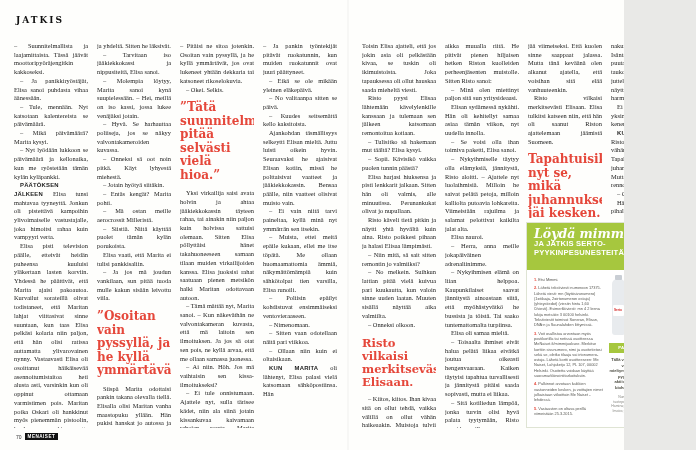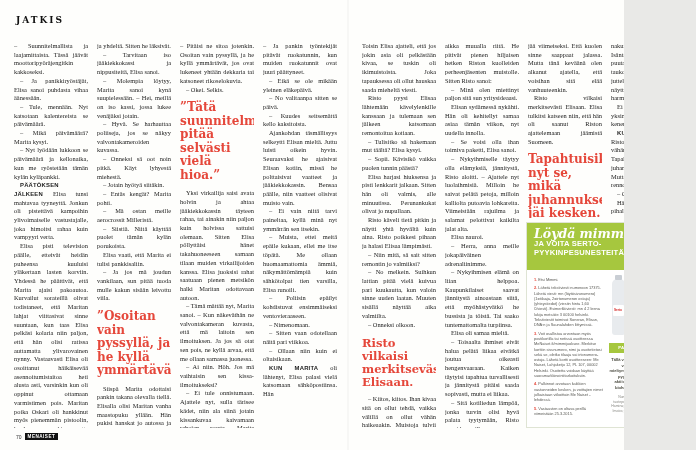--- a/index.html
+++ b/index.html
@@ -155,21 +155,21 @@
         <p class="bp">nakuna kuin talon isäntäkin. Isäntä itse istui puutarhatuolissa ja piti taukoa puutarhatöistä. He juttelivat keskenään ja heillä näytti olevan hauskaa ja harmonista.</p>
         <p class="bp">Ei ole ihmisen hyvä olla yksin, Elisa ajatteli. Ei kenenkään.</p>
         <p class="bp"><strong class="lead">KUN HE TULIVAT </strong>Riston pihalle, Elisaa alkoi vähän jännittää. Tapahtuisiko nyt se, mikä jäi juhannuksena kesken? Mutta Risto jutteli yhtä rennosti kuin tielläkin.</p>
         <p class="bp">– Onko sinulla jano?</p>
         <p class="bp">Hän oli jo kantanut pihalle mehua, ja he joivat lasin kylmää mehua. Jääkuutiot helisivät lasissa.</p>
       </div>
 
     <div class="ad">
       <div class="ad-headline">
         <div class="ad-script">Löydä mimmi</div>
-        <div class="ad-caps">JA VOITA SERTO-</div>
+        <div class="ad-caps">JA JATKIS SERTO-</div>
         <div class="ad-caps">PYYKINPESUNESTEITÄ!</div>
       </div>
       <div class="ad-circle">
         <svg width="60" height="60" viewBox="0 0 60 60">
           <path d="M8 30 Q14 18 24 22" fill="none" stroke="#ffffff" stroke-width="2" stroke-linecap="round"></path>
           <path d="M24 22 l-4 -1 l2 4 z" fill="#ffffff"></path>
           <circle cx="36" cy="16" r="4.5" fill="#c2538f"></circle>
           <path d="M35 21 q-4 6 -1 12 q-6 4 -9 11 l4 2 q4 -7 9 -9 q6 -2 6 -9 l6 7 l4 -2 l-7 -10 q-3 -5 -12 -2z" fill="#c2538f"></path>
           <path d="M33 33 q-1 8 3 14 l4 -1 q-3 -6 -1 -11z" fill="#c2538f"></path>
           <path d="M30 24 q-6 1 -9 6" fill="none" stroke="#c2538f" stroke-width="2.4" stroke-linecap="round"></path>

